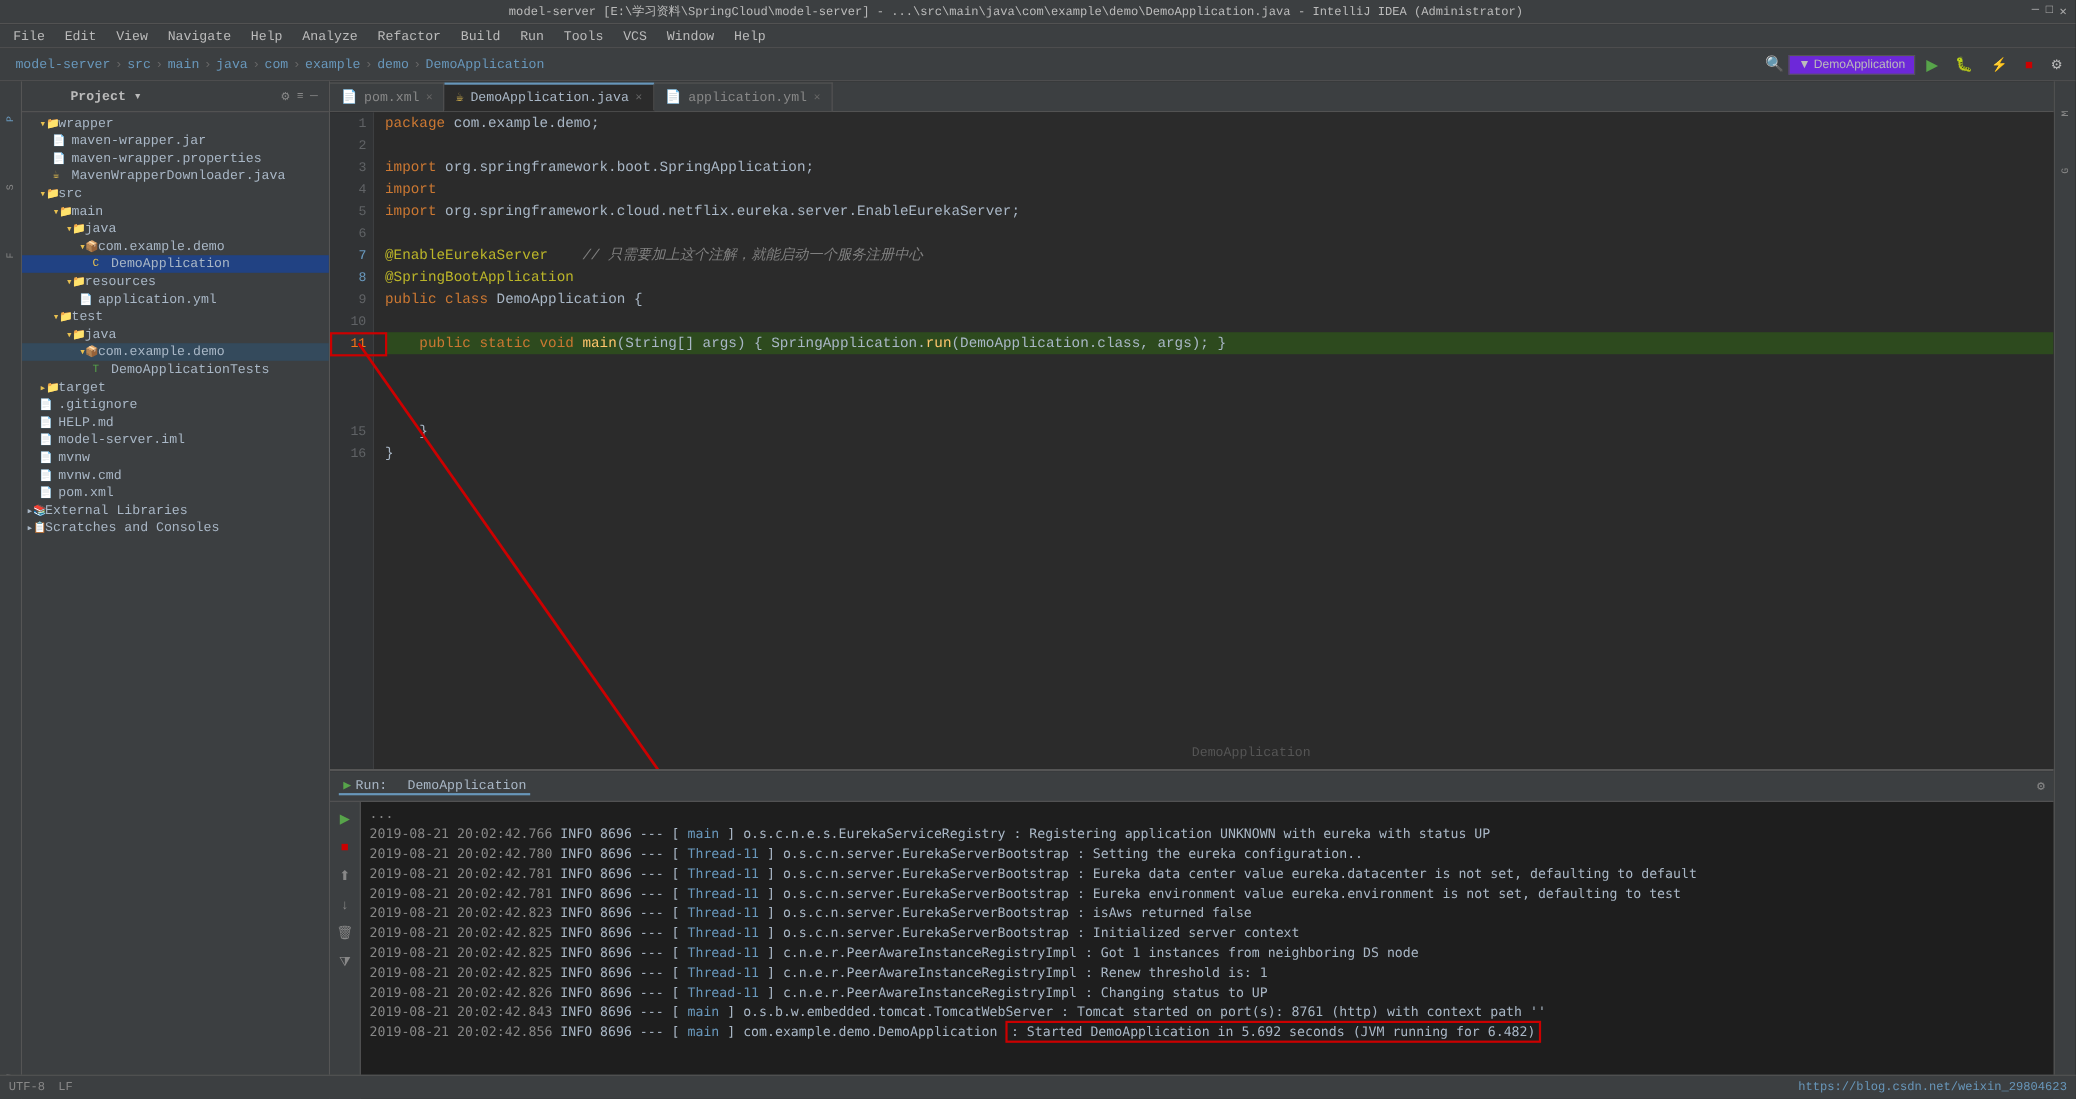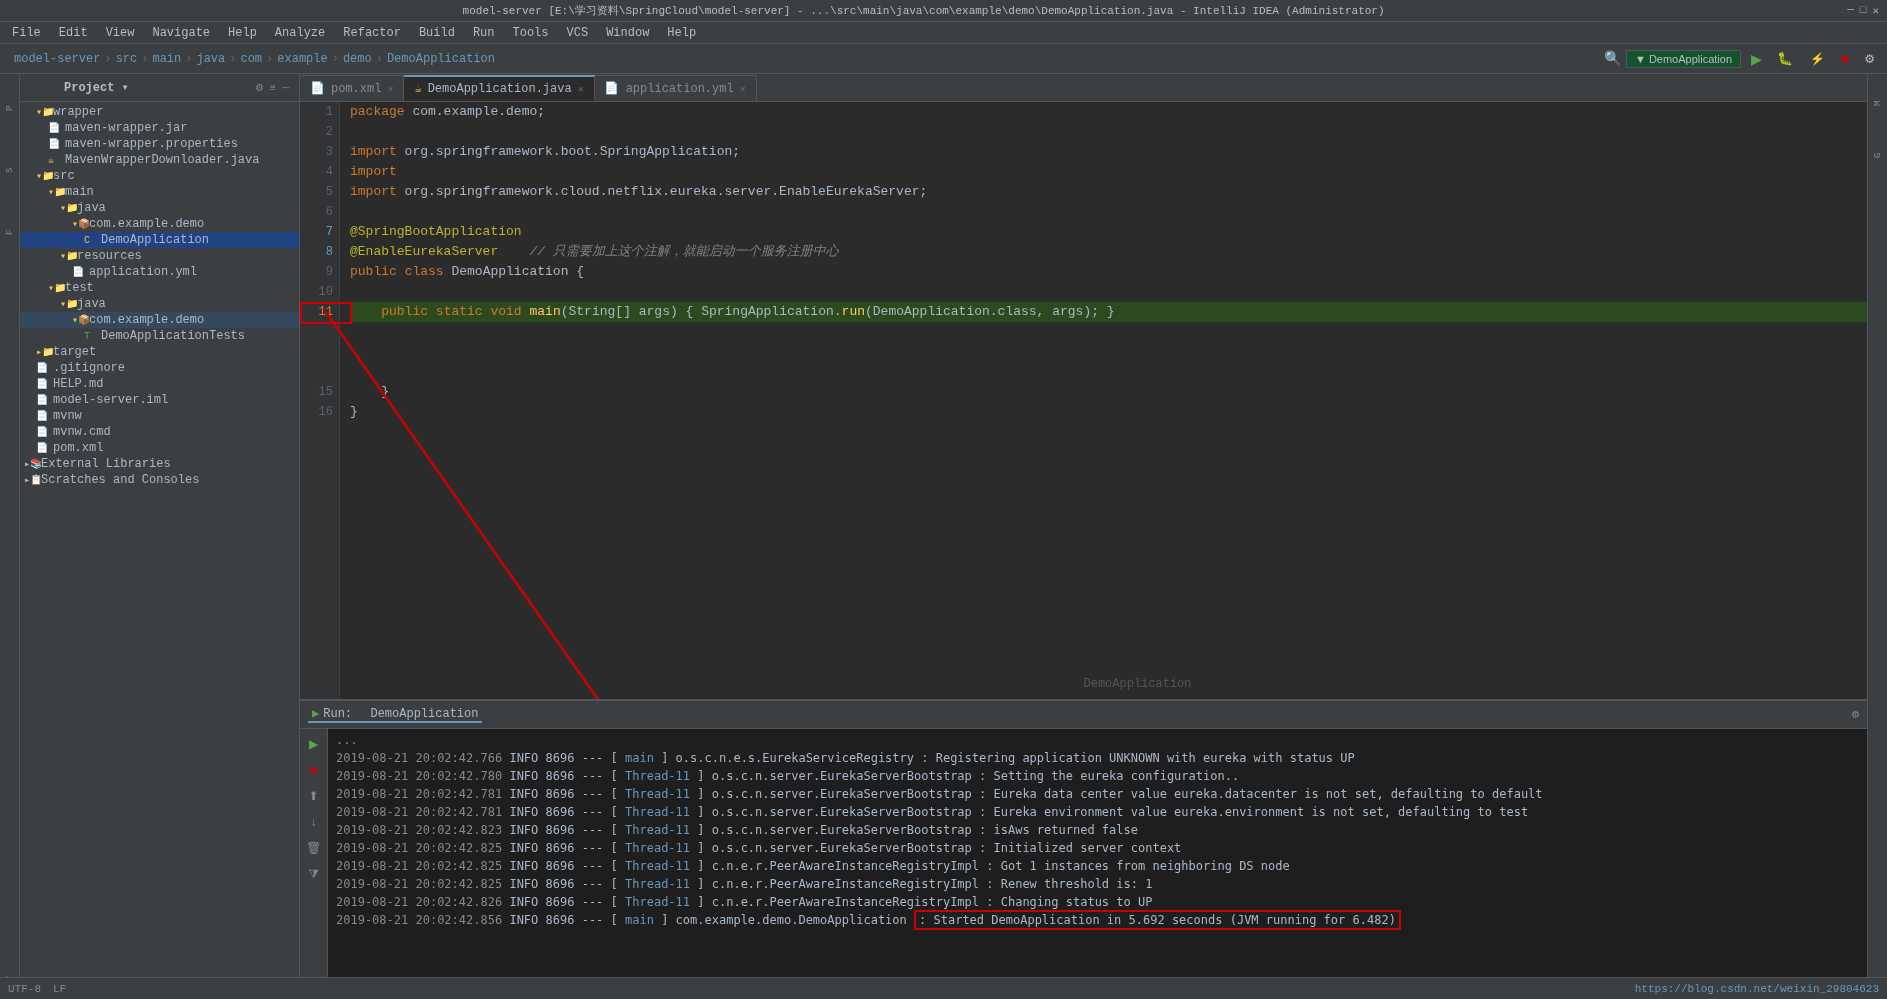--- a/index.html
+++ b/index.html
@@ -22,21 +22,21 @@
     
     #toolbar {
       height: 30px; background: #3c3f41; display: flex; align-items: center; padding: 0 6px;
       border-bottom: 1px solid #555; gap: 4px;
     }
     .toolbar-btn { background: transparent; border: none; color: #bbbbbb; padding: 2px 6px; cursor: pointer; font-size: 12px; }
     .nav-breadcrumb { display: flex; align-items: center; gap: 4px; color: #bbbbbb; font-size: 12px; margin-left: 8px; }
     .nav-sep { color: #666; }
     .nav-item { color: #6897bb; cursor: pointer; }
     .toolbar-right { margin-left: auto; display: flex; align-items: center; gap: 4px; }
-    .run-config { background: #14532d; border: 1px solid #555; color: #bbbbbb; padding: 2px 8px; font-size: 11px; cursor: pointer; }
+    .run-config { background: #6d28d9; border: 1px solid #555; color: #bbbbbb; padding: 2px 8px; font-size: 11px; cursor: pointer; }
 
     
     #main { display: flex; height: calc(999px - 22px - 22px - 30px); }
 
     
     #left-icons {
       width: 20px; background: #3c3f41; display: flex; flex-direction: column; align-items: center;
       padding-top: 4px; gap: 2px; border-right: 1px solid #555;
     }
     .side-icon { width: 18px; height: 18px; color: #888; font-size: 10px; display: flex; align-items: center; justify-content: center; cursor: pointer; }
@@ -406,26 +406,26 @@
           <span class="kw">import</span><span class="plain"> org.springframework.boot.SpringApplication;</span>
         </div>
         <div class="code-line">
           <span class="kw">import</span>
         </div>
         <div class="code-line">
           <span class="kw">import</span><span class="plain"> org.springframework.cloud.netflix.eureka.server.EnableEurekaServer;</span>
         </div>
         <div class="code-line">&nbsp;</div>
         <div class="code-line">
-          <span class="ann">@SpringBootApplication</span>
-        </div>
-        <div class="code-line">
           <span class="ann">@EnableEurekaServer</span>
           <span class="plain">    </span>
           <span class="comment">// 只需要加上这个注解，就能启动一个服务注册中心</span>
+        </div>
+        <div class="code-line">
+          <span class="ann">@SpringBootApplication</span>
         </div>
         <div class="code-line">
           <span class="kw">public</span><span class="plain"> </span><span class="kw">class</span><span class="plain"> </span><span class="cls">DemoApplication</span><span class="plain"> {</span>
         </div>
         <div class="code-line">&nbsp;</div>
         <div class="code-line run-highlight" style="position:relative;">
           
           <span style="position:absolute;left:-22px;background:#cc0000;color:white;font-size:10px;padding:0 2px;cursor:pointer;border:1px solid #ff4444;">■</span>
           <span class="plain">    </span>
           <span class="kw">public</span><span class="plain"> </span><span class="kw">static</span><span class="plain"> </span><span class="kw">void</span><span class="plain"> </span><span class="method">main</span><span class="plain">(String[] args) { SpringApplication.</span><span class="method">run</span><span class="plain">(DemoApplication.class, args); }</span>
@@ -534,20 +534,27 @@
             <span>] c.n.e.r.PeerAwareInstanceRegistryImpl   </span>
             <span>: Renew threshold is: 1</span>
           </div>
           <div class="log-line">
             <span class="log-time">2019-08-21 20:02:42.826</span>
             <span> INFO 8696 --- [</span>
             <span style="color:#6897bb;">Thread-11</span>
             <span>] c.n.e.r.PeerAwareInstanceRegistryImpl   </span>
             <span>: Changing status to UP</span>
           </div>
+          <div class="log-line">
+            <span class="log-time">2019-08-21 20:02:42.843</span>
+            <span> INFO 8696 --- [</span>
+            <span style="color:#6897bb;">     main</span>
+            <span>] o.s.b.w.embedded.tomcat.TomcatWebServer </span>
+            <span>: Tomcat started on port(s): 8761 (http) with context path ''</span>
+          </div>
 
           <div class="log-line" style="position:relative;">
             <span class="log-time">2019-08-21 20:02:42.856</span>
             <span> INFO 8696 --- [</span>
             <span style="color:#6897bb;">     main</span>
             <span>] com.example.demo.DemoApplication        </span>
             <span style="border:2px solid #cc0000;padding:1px 3px;">: Started DemoApplication in 5.692 seconds (JVM running for 6.482)</span>
           </div>
         </div>
       </div>

